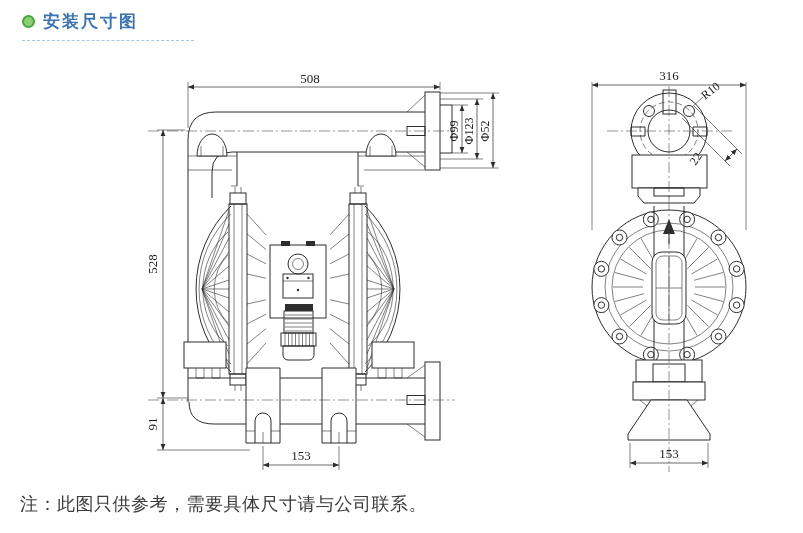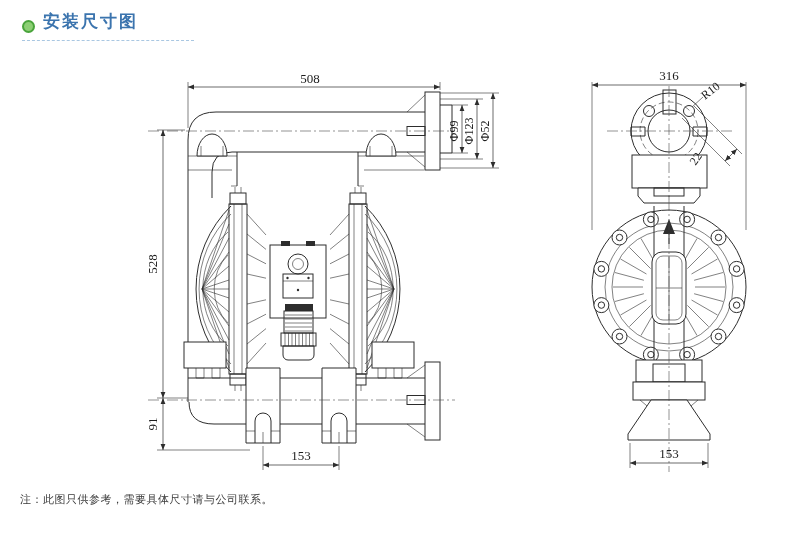--- a/index.html
+++ b/index.html
@@ -1,22 +1,22 @@
 <!DOCTYPE html>
 <html><head>
 <meta charset="utf-8">
 <style>
   html,body{margin:0;padding:0;background:#fff}
   .page{position:relative;width:803px;height:533px;background:#fff;overflow:hidden;
         font-family:"Liberation Sans",sans-serif}
-  .header{position:absolute;left:22px;top:10px;width:172px;display:flex;align-items:flex-end;
+  .header{position:absolute;left:22px;top:10px;width:172px;display:flex;align-items:center;
           gap:8px;padding-bottom:7px;border-bottom:1px dashed #a9c7e2}
   .bullet{width:9px;height:9px;border-radius:50%;background:#8ccf74;border:2px solid #49a43b;flex:0 0 auto}
   h1.title{margin:0;font-size:17px;font-weight:bold;color:#3b74ae;letter-spacing:2px;white-space:nowrap}
-  .note{position:absolute;left:20px;top:492px;font-size:11px;color:#3a3a3a;letter-spacing:.5px}
+  .note{position:absolute;left:20px;top:492px;font-size:18px;color:#3a3a3a;letter-spacing:.5px}
   svg.drawing{position:absolute;left:0;top:0}
   svg text{font-family:"Liberation Serif",serif;font-size:13px;fill:#1c1c1c}
   svg text.small{font-size:12px}
   .ln{fill:none;stroke:#2d2d2d;stroke-width:1}
   .tn{fill:none;stroke:#2d2d2d;stroke-width:.6}
   .wf{fill:#fff;stroke:#2d2d2d;stroke-width:1}
   .dk{fill:#2d2d2d;stroke:none}
   .cl{fill:none;stroke:#4a4a4a;stroke-width:.6;stroke-dasharray:11 3 2 3}
   .dim{fill:none;stroke:#2d2d2d;stroke-width:.7}
   .dsh{stroke-dasharray:6 3}

